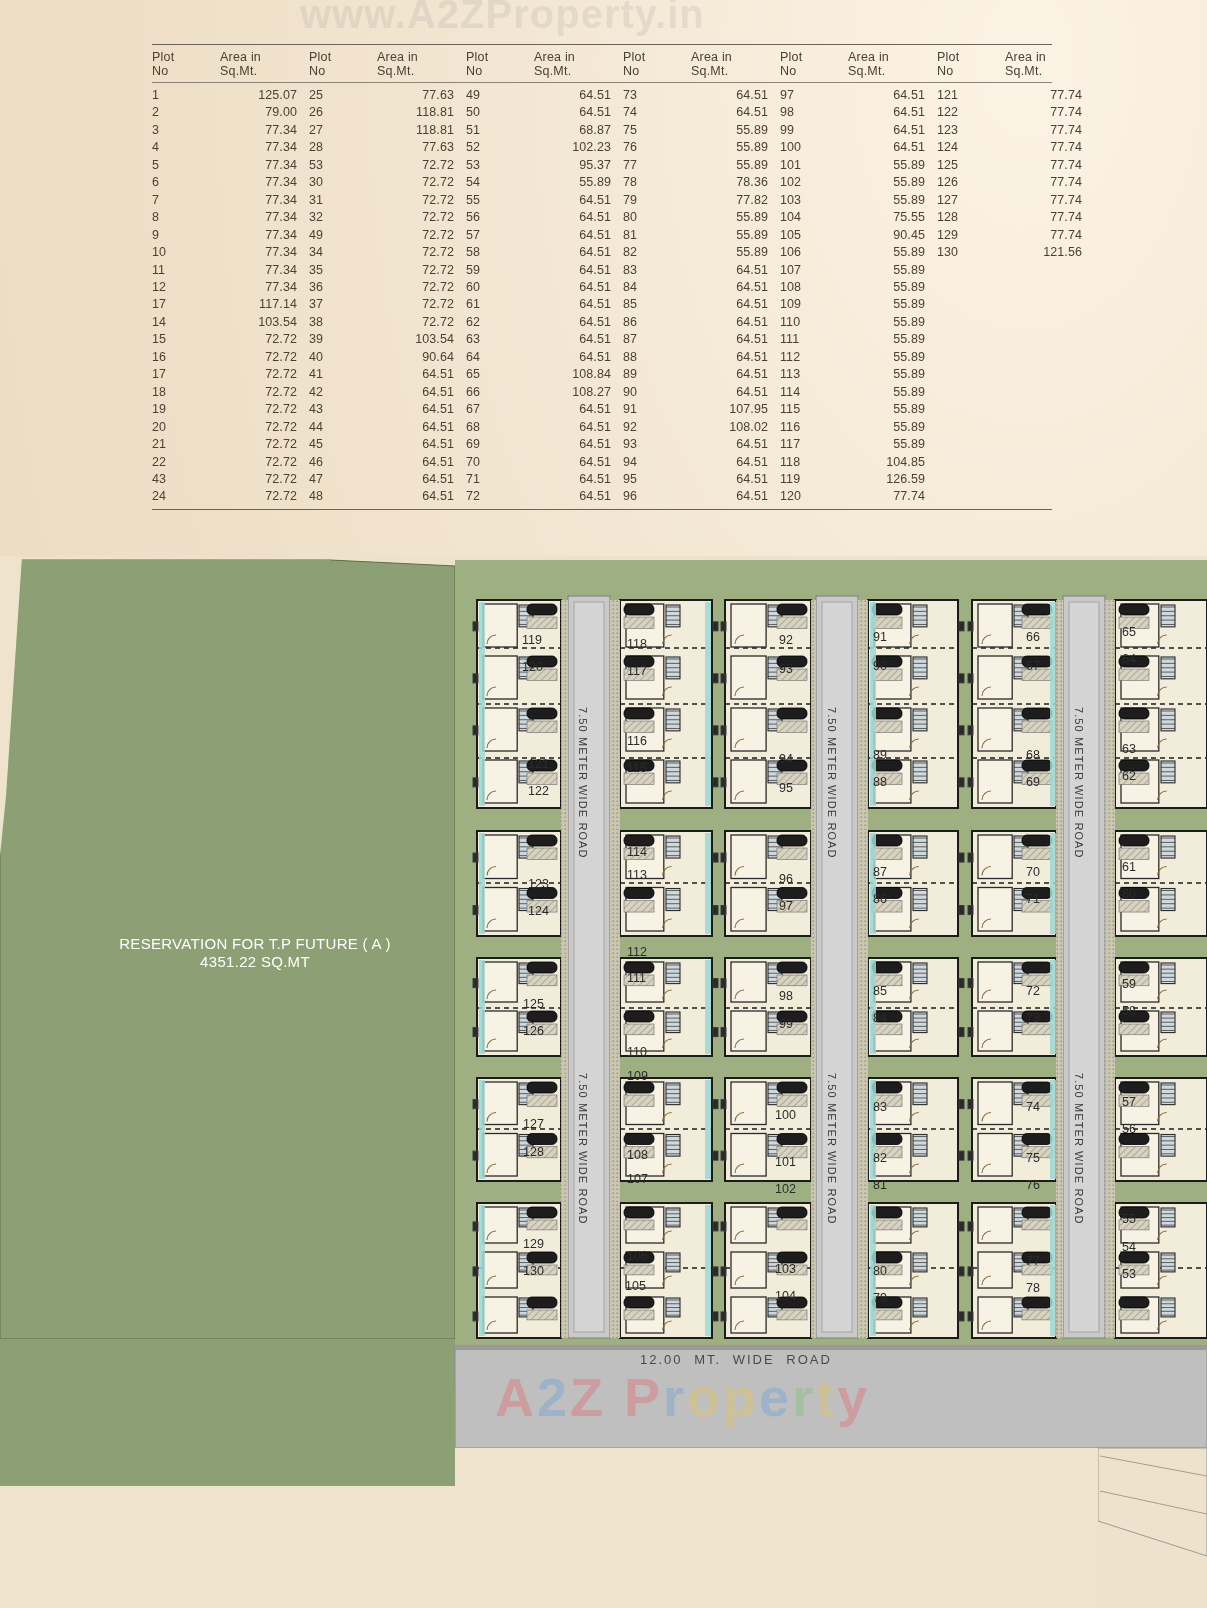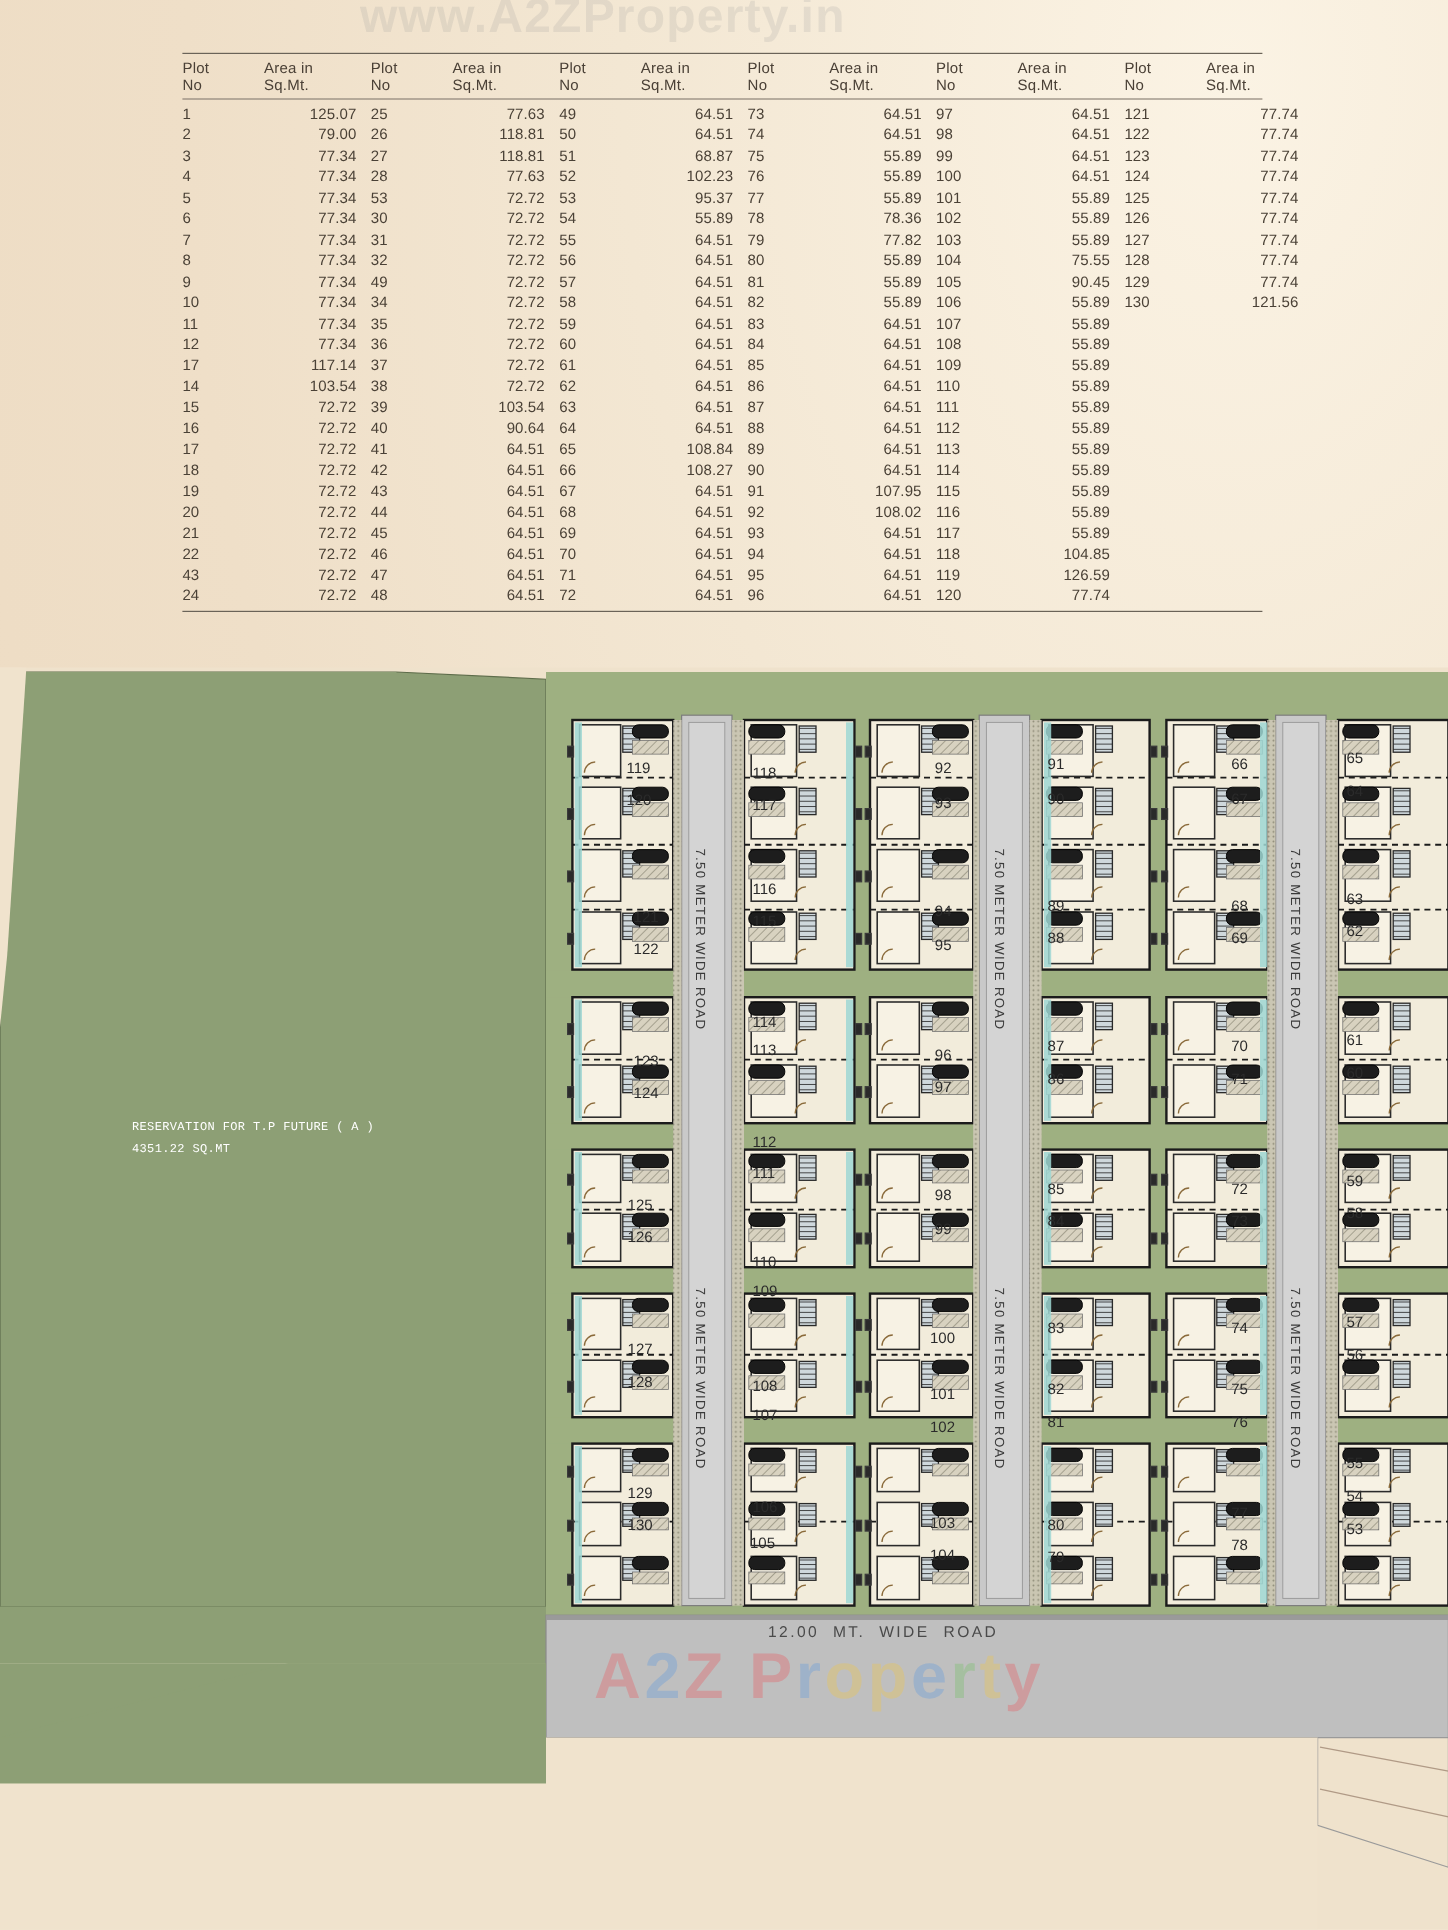--- a/index.html
+++ b/index.html
@@ -60,23 +60,23 @@
   .c-area .v { text-align:right; }
 
   
   #plan {
     position:absolute; left:0px; top:556px; width:1207px; height:1052px;
     overflow:hidden;
   }
   #plan svg { display:block; }
 
   .planlabel {
-    position:absolute; color:#ffffff; font-size:10px;
-    font-family:Liberation Mono, monospace; letter-spacing:.3px;
-    white-space:nowrap; 
+    position:absolute; color:#ffffff; font-size:15px;
+    font-family:Liberation Sans, sans-serif; letter-spacing:.3px;
+    white-space:nowrap; text-align:center;
   }
   #resv1 { left:110px; top:935px; width:290px; }
   #resv2 { left:110px; top:953px; width:290px; }
 
   .roadlabel {
     position:absolute; color:#3a3a3a; font-size:11px; letter-spacing:1.1px;
     white-space:nowrap; transform-origin:0 0; transform:rotate(90deg);
     font-family:"Liberation Sans", sans-serif;
   }
   #bigroad {

